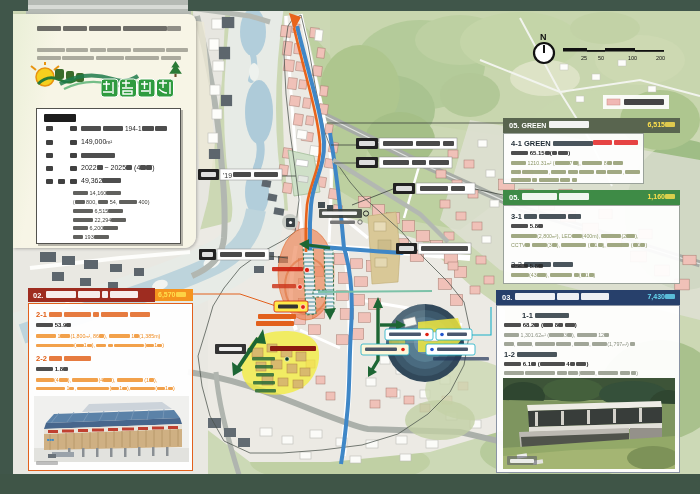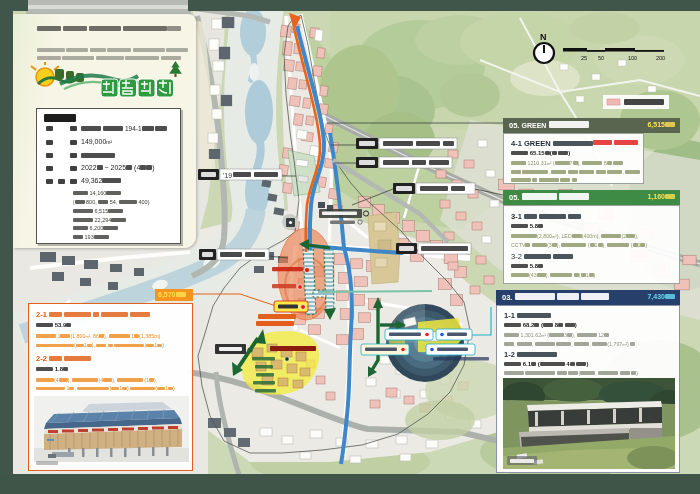--- a/index.html
+++ b/index.html
@@ -599,20 +599,23 @@
    <span class="k" style="width:10px"></span> 193<span class="k" style="width:15px"></span>
   </div>
  </div>
 </div>
 
 <div class="abs" style="left:0;top:0;width:13px;height:494px;background:#40564a"></div>
 <div class="abs" style="left:0;top:474px;width:700px;height:20px;background:#3f5547"></div>
 <div class="abs" style="left:188px;top:0;width:512px;height:11px;background:#40564a"></div>
 <div class="abs" style="left:0;top:0;width:28px;height:11px;background:#40564a"></div>
 
+<div class="abs" style="left:28px;top:288px;width:127px;height:14px;background:#9e2c20;color:#fff;font-size:7.5px;padding:3px 0 0 5px">
+ <b>02.</b> <span class="k" style="width:30px;height:7px;opacity:.92"></span> <span class="k" style="width:22px;height:7px;opacity:.92"></span> <span class="k" style="width:6px;height:7px;opacity:.92"></span> <span class="k" style="width:28px;height:7px;opacity:.92"></span>
+</div>
 
 <div class="abs" style="left:155px;top:289px;width:38px;height:12px;background:#f5941e;color:#ffe14d;font-size:7px;font-weight:bold;padding:2px 0 0 3px">6,570<span class="k" style="width:10px"></span></div>
 
 <div class="abs" style="left:28px;top:303px;width:165px;height:168px;background:rgba(255,255,255,.95);border:1px solid #e2601c">
 
  <div class="abs" style="left:7px;top:6px;color:#e05a10;font-size:7.5px;font-weight:bold">2-1 <span class="k" style="width:13px"></span> <span class="k" style="width:27px"></span> <span class="k" style="width:6px"></span> <span class="k" style="width:27px"></span> <span class="k" style="width:20px"></span></div>
 
  <div class="abs" style="left:7px;top:18px;color:#222;font-size:6px;font-weight:bold"><span class="k" style="width:17px"></span> 53.9<span class="k" style="width:5px"></span></div>
 
  <div class="abs" style="left:7px;top:28px;color:#ef8a1e;font-size:5.3px;line-height:8.4px">
@@ -706,35 +709,35 @@
 
  <div class="abs" style="left:7px;top:6px;color:#1d2a33;font-size:7.5px;font-weight:bold">3-1 <span class="k" style="width:13px"></span> <span class="k" style="width:27px"></span> <span class="k" style="width:13px"></span></div>
 
  <div class="abs" style="left:7px;top:17px;color:#222;font-size:6px;font-weight:bold"><span class="k" style="width:17px"></span> 5.8<span class="k" style="width:5px"></span></div>
 
  <div class="abs" style="left:7px;top:26px;color:#8a9464;font-size:5.3px;line-height:8px">
   <span class="k" style="width:26px"></span>(2,800<span style="font-size:4px">m²</span>), LED<span class="k" style="width:10px"></span>(400m), <span class="k" style="width:20px"></span>(2<span class="k" style="width:9px"></span>),<br>
   CCTV<span class="k" style="width:5px"></span> <span class="k" style="width:15px"></span>(3<span class="k" style="width:5px"></span>), <span class="k" style="width:25px"></span> (<span class="k" style="width:5px"></span>1<span class="k" style="width:5px"></span>), <span class="k" style="width:22px"></span> (<span class="k" style="width:5px"></span>1<span class="k" style="width:5px"></span>)
  </div>
 
- <div class="abs" style="left:7px;top:46px;color:#1d2a33;font-size:7.5px;font-weight:normal">3-2 <span class="k" style="width:27px"></span> <span class="k" style="width:20px"></span></div>
+ <div class="abs" style="left:7px;top:54px;color:#1d2a33;font-size:7.5px;font-weight:normal">3-2 <span class="k" style="width:27px"></span> <span class="k" style="width:20px"></span></div>
 
  <div class="abs" style="left:7px;top:57px;color:#222;font-size:6px;font-weight:bold"><span class="k" style="width:17px"></span> 5.8<span class="k" style="width:5px"></span></div>
 
  <div class="abs" style="left:7px;top:66px;color:#8a9464;font-size:5.3px"><span class="k" style="width:18px"></span>(43<span class="k" style="width:9px"></span>), <span class="k" style="width:22px"></span> <span class="k" style="width:5px"></span>(<span class="k" style="width:5px"></span>1<span class="k" style="width:5px"></span>)</div>
 </div>
 
 <div class="abs" style="left:496px;top:290px;width:184px;height:15px;background:#27406b;color:#fff;font-size:7.5px;padding:3px 0 0 6px">
  <b>03.</b> <span class="k" style="width:40px;height:7px;opacity:.92"></span> <span class="k" style="width:22px;height:7px;opacity:.92"></span> <span class="k" style="width:28px;height:7px;opacity:.92"></span>
  <span class="abs" style="right:5px;top:3px;color:#66d9f2;font-weight:bold;font-size:7px">7,430<span class="k" style="width:10px"></span></span>
 </div>
 
 <div class="abs" style="left:496px;top:305px;width:184px;height:168px;background:rgba(255,255,255,.95);border:1px solid #8a94a4">
 
- <div class="abs" style="left:7px;top:5px;color:#1d2a33;font-size:7.5px;font-weight:bold">1-1 <span class="k" style="width:34px"></span></div>
+ <div class="abs" style="left:25px;top:5px;color:#1d2a33;font-size:7.5px;font-weight:bold">1-1 <span class="k" style="width:34px"></span></div>
 
  <div class="abs" style="left:7px;top:16px;color:#222;font-size:6px;font-weight:bold"><span class="k" style="width:17px"></span> 68.2<span class="k" style="width:5px"></span> (<span class="k" style="width:10px"></span> 8<span class="k" style="width:5px"></span> <span class="k" style="width:10px"></span>)</div>
 
  <div class="abs" style="left:7px;top:25px;color:#8a9080;font-size:5.3px;line-height:8px">
   <span class="k" style="width:15px"></span> 1,301.62<span style="font-size:4px">m²</span> (<span class="k" style="width:15px"></span>3<span class="k" style="width:5px"></span>), <span class="k" style="width:20px"></span> 12<span class="k" style="width:5px"></span><br>
   <span class="k" style="width:10px"></span>, <span class="k" style="width:15px"></span>, <span class="k" style="width:20px"></span> <span class="k" style="width:15px"></span>, <span class="k" style="width:15px"></span>, <span class="k" style="width:15px"></span>(1,797<span style="font-size:4px">m²</span>) <span class="k" style="width:5px"></span>
  </div>
 
  <div class="abs" style="left:7px;top:44px;color:#1d2a33;font-size:7.5px;font-weight:bold">1-2 <span class="k" style="width:40px"></span></div>
 

